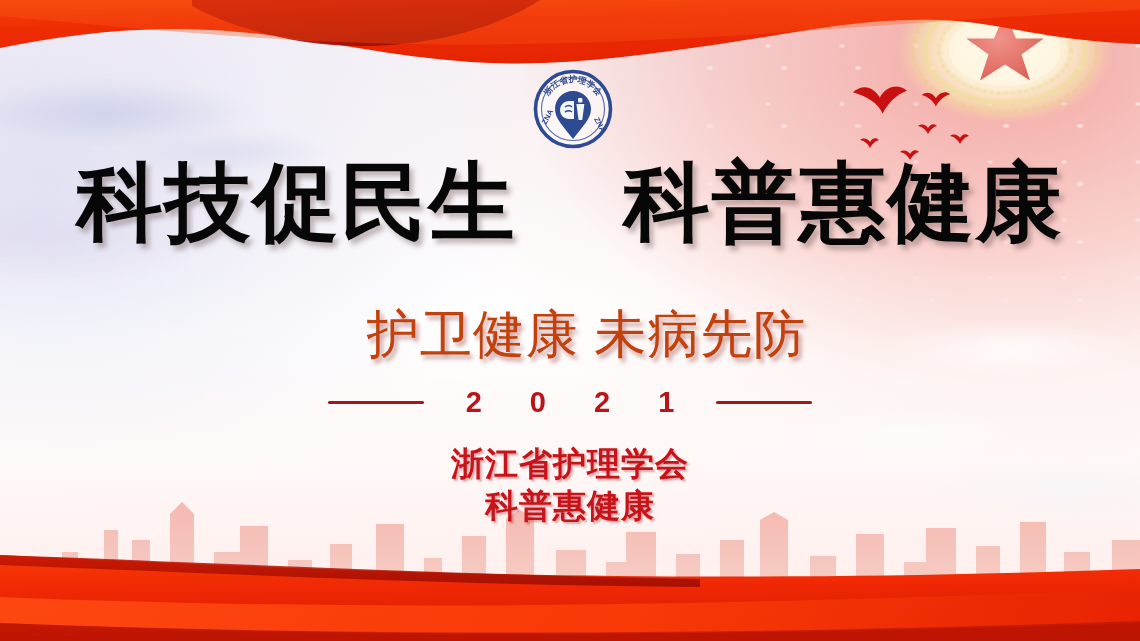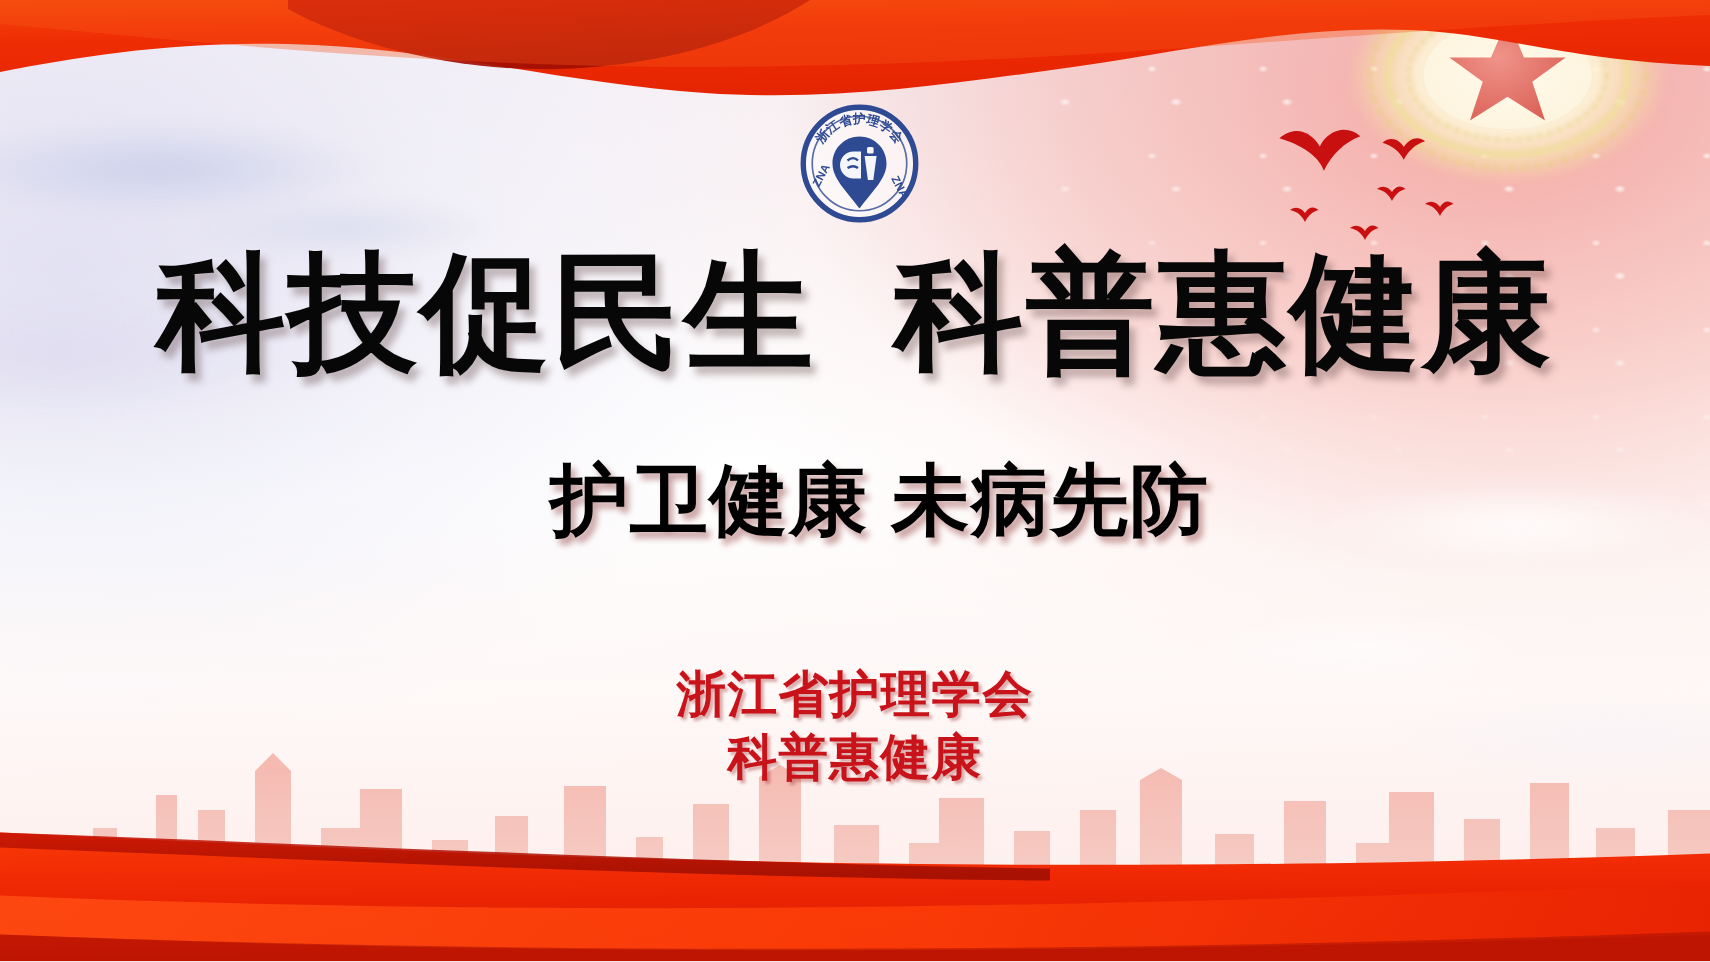--- a/index.html
+++ b/index.html
@@ -74,39 +74,39 @@
   .logo-wrap {
     position: absolute; left: 531px; top: 67px; width: 84px; height: 84px;
   }
 
   
   .content { position: absolute; inset: 0; }
 
   .main-title {
     position: absolute; left: 0; right: 0; top: 166px;
     text-align: center;
-    font-family: Liberation Sans, sans-serif;
+    font-family: Liberation Mono, monospace;
     font-weight: 700;
     font-size: 86px;
     line-height: 1.0;
     letter-spacing: 2px;
     color: #070707;
     text-shadow: 4px 5px 5px rgba(90,60,60,0.35);
     white-space: pre;
   }
 
   .sub-title {
     position: absolute; left: 0; right: 0; top: 308px;
     text-align: center;
     font-family: "Liberation Sans", "DejaVu Sans", sans-serif;
-    font-weight: 700;
+    font-weight: 400;
     font-size: 52px;
     line-height: 1.0;
     letter-spacing: 1px;
-    color: #000000;
+    color: #c2410c;
     text-shadow: 3px 4px 4px rgba(120,20,20,0.40);
     white-space: pre;
     margin-left: 33px;
   }
 
   .year-row {
     position: absolute; left: 0; right: 0; top: 386px;
     display: flex; align-items: center; justify-content: center; gap: 22px;
   }
   .year-rule {
@@ -273,20 +273,25 @@
       <path d="M45.4,37 L53.4,37 L51.2,53 L47.6,53 Z" fill="#ffffff" opacity="0.95"></path>
     </g>
   </svg>
 
   <div class="content">
 
     <div class="main-title">科技促民生  科普惠健康</div>
 
     <div class="sub-title">护卫健康 未病先防</div>
 
+    <div class="year-row">
+      <span class="year-rule"></span>
+      <span class="year-text">2 0 2 1</span>
+      <span class="year-rule"></span>
+    </div>
 
     <div class="org-block">
       <span class="org-line">浙江省护理学会</span>
       <span class="org-line">科普惠健康</span>
     </div>
 
   </div>
 </div>
 
 </body></html>

